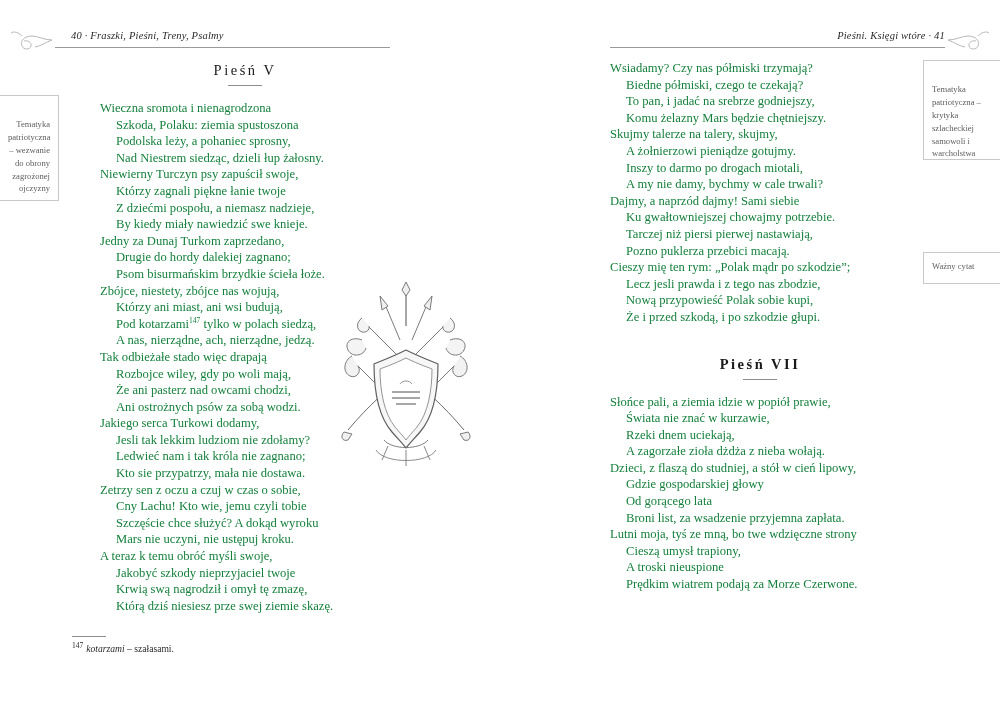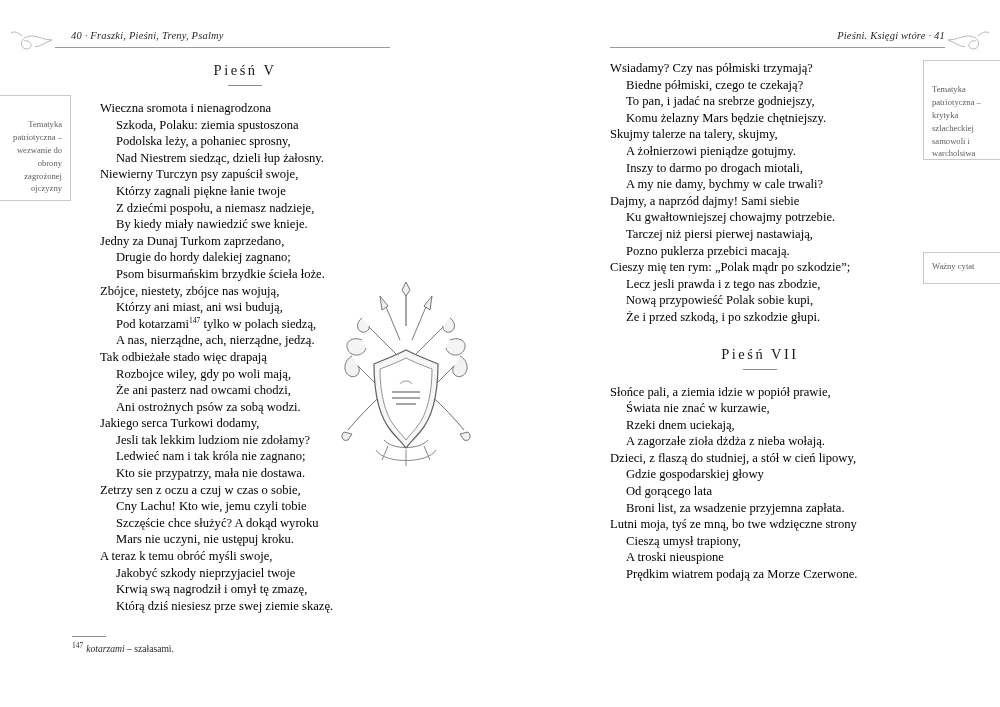--- a/index.html
+++ b/index.html
@@ -64,21 +64,21 @@
   .marginbox {
     position: absolute;
     box-sizing: border-box;
     border: 1px solid #c9c9c9;
     font-family: Liberation Serif, serif;
     font-size: 8.6px;
     line-height: 1.5;
     color: #5d5d5d;
     padding: 22px 8px 9px 8px;
   }
-  .mb-left { left: -1px; text-align: right; width: 72px; }
+  .mb-left { left: -1px; text-align: right; width: 60px; }
   .mb-right { right: -1px; text-align: left; width: 78px; }
 
   #note-left-1 { top: 95px; height: 106px; }
   #note-right-1 { top: 60px; height: 100px; }
   #note-right-2 { top: 252px; height: 32px; padding-top: 7px; }
 
   
   .poem-title {
     text-align: center;
     font-size: 14.5px;
@@ -90,21 +90,21 @@
   .poem-title .sep {
     display: block;
     width: 34px;
     height: 1px;
     background: #8d8d8d;
     margin: 6px auto 0 auto;
   }
   .verse {
     font-size: 12.6px;
     line-height: 16.6px;
-    color: #000000;
+    color: #15803d;
   }
   .verse .l0 { margin-left: 0; }
   .verse .l1 { margin-left: 16px; }
   sup.fnref {
     font-size: 7.5px;
     vertical-align: super;
     line-height: 0;
   }
 
   
@@ -151,21 +151,21 @@
   .emblem {
     position: absolute;
     left: 322px;
     top: 280px;
     width: 168px;
     height: 200px;
     color: #6b6b6b;
   }
 
   
-  #poem-7-title { margin-top: 20px; }
+  #poem-7-title { margin-top: 30px; font-weight: bold; }
 </style>
 </head>
 <body>
 
 <div class="spread">
 
   <div class="page">
 
     <div class="flourish flourish-left">
       <svg viewBox="0 0 46 30" width="46" height="30" fill="none" stroke="currentColor" stroke-width="1">

